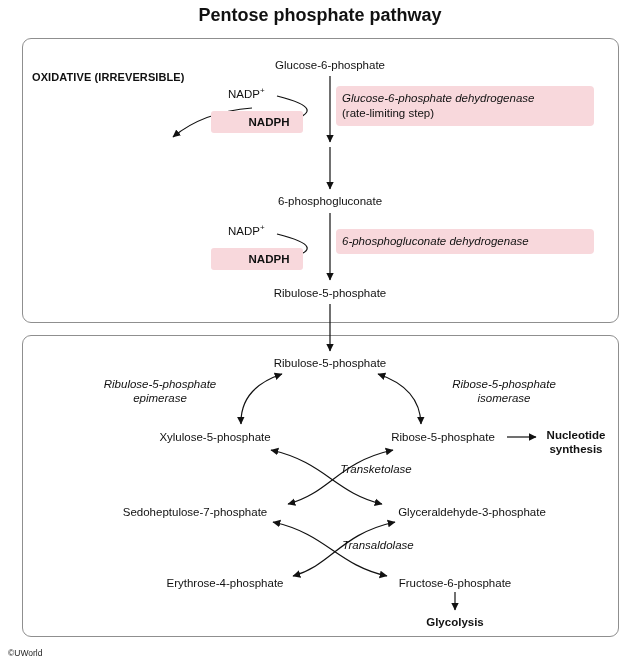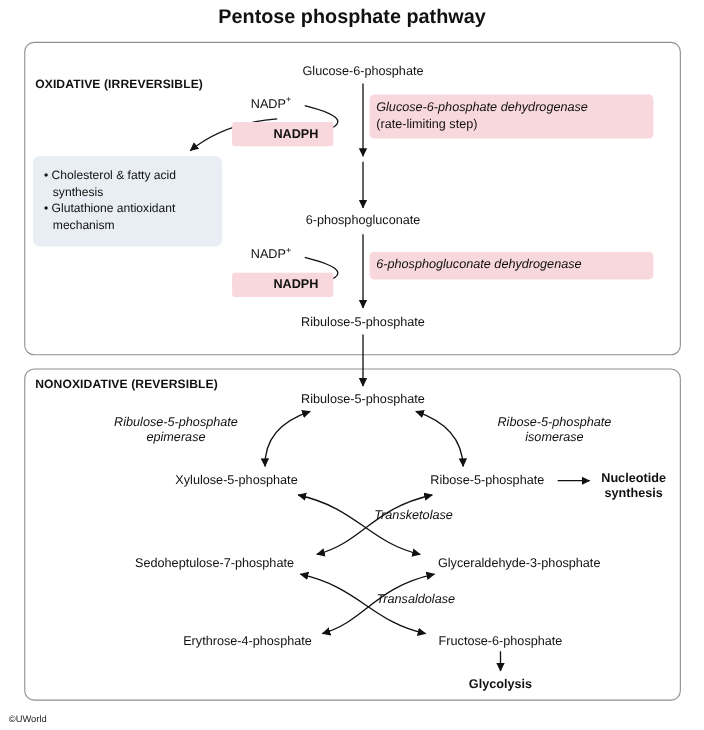--- a/index.html
+++ b/index.html
@@ -70,38 +70,33 @@
     <div class="italic">Glucose-6-phosphate dehydrogenase</div>
     <div>(rate-limiting step)</div>
   </div>
 
   <div class="abs txt" style="left:228px; top:84px;">
     <span>NADP</span><sup>+</sup>
   </div>
 
   <div class="abs pinkbox nadphbox" style="left:211px; top:111px;">NADPH</div>
 
-  <div class="abs bluebox" style="left:30px; top:142px;">
-    <div>• Cholesterol &amp; fatty acid synthesis</div>
-    <div>• Glutathione antioxidant mechanism</div>
-  </div>
 
   <div class="abs txt cx" style="left:330px; top:194px;">6-phosphogluconate</div>
 
   <div class="abs pinkbox enzbox italic" style="left:336px; top:229px; width:246px;">6-phosphogluconate dehydrogenase</div>
 
   <div class="abs txt" style="left:228px; top:221px;">
     <span>NADP</span><sup>+</sup>
   </div>
 
   <div class="abs pinkbox nadphbox" style="left:211px; top:248px;">NADPH</div>
 
   <div class="abs txt cx" style="left:330px; top:286px;">Ribulose-5-phosphate</div>
 
-  <div class="abs txt heading" style="left:32px; top:343px;">NONOXIDATIVE (REVERSIBLE)</div>
 
   <div class="abs txt cx" style="left:330px; top:356px;">Ribulose-5-phosphate</div>
 
   <div class="abs txt italic cx two-line" style="left:160px; top:377px;">
     <div>Ribulose-5-phosphate</div>
     <div>epimerase</div>
   </div>
 
   <div class="abs txt italic cx two-line" style="left:504px; top:377px;">
     <div>Ribose-5-phosphate</div>

